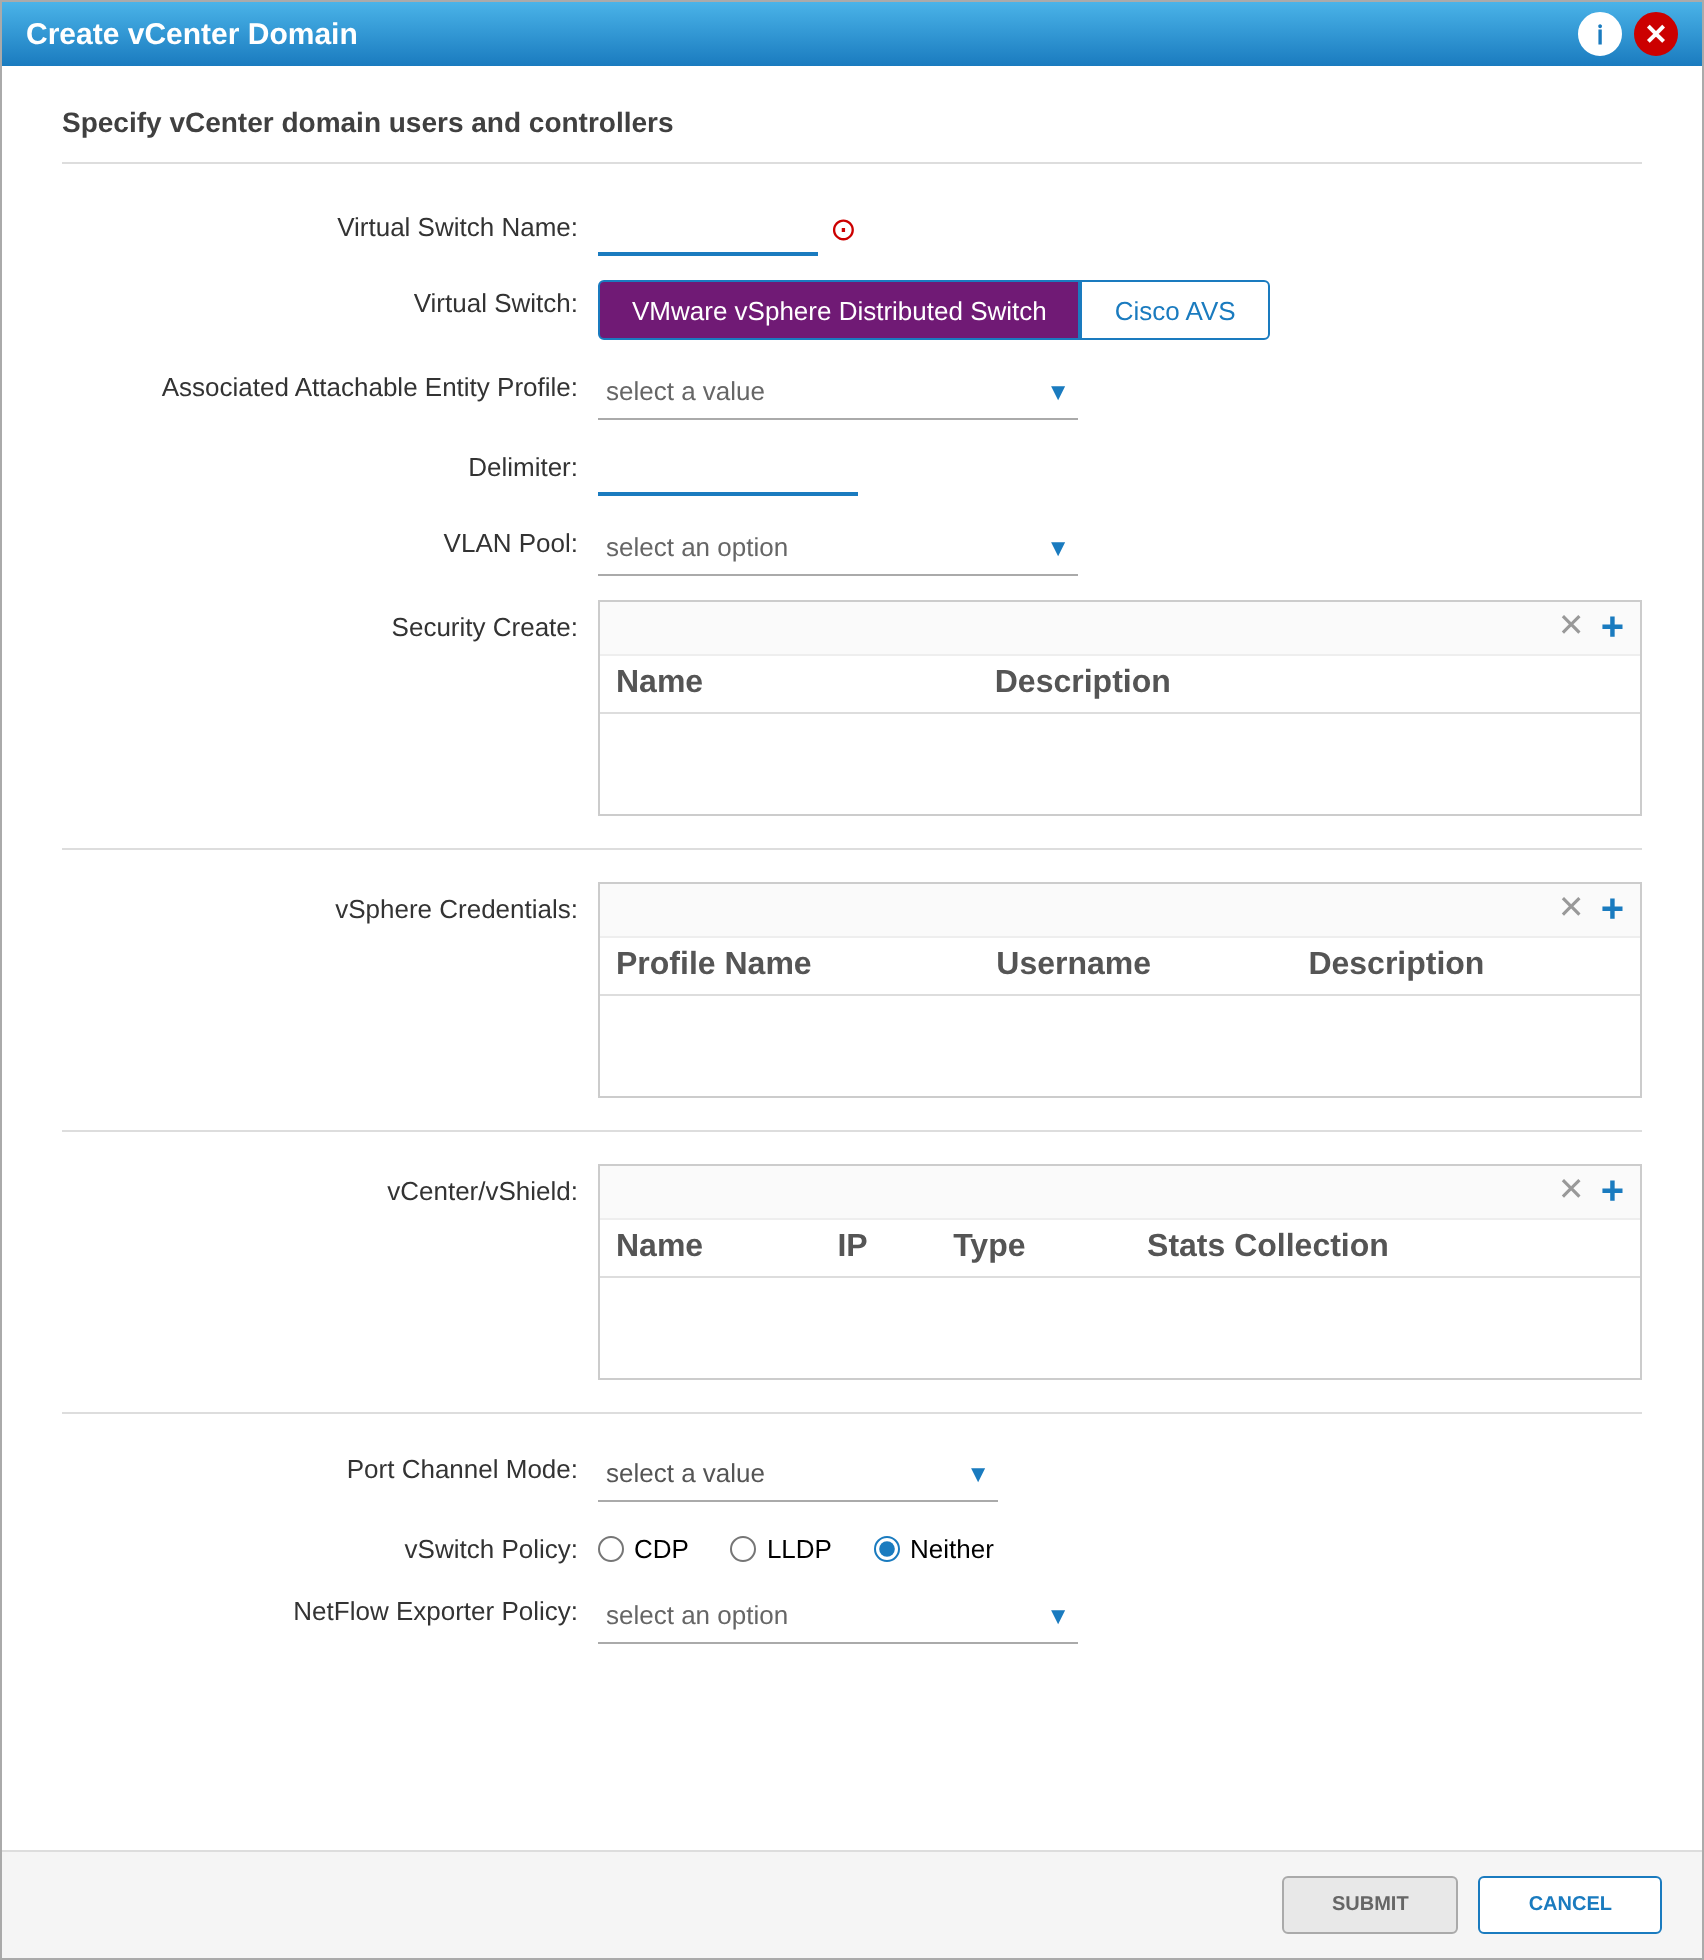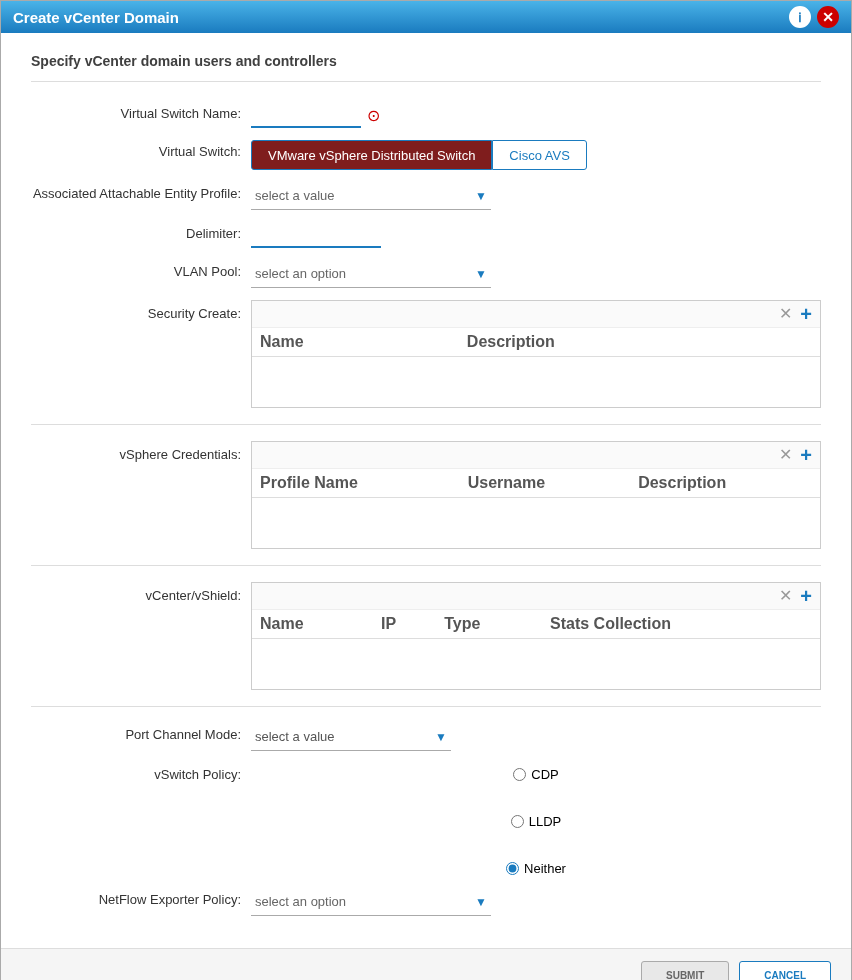--- a/index.html
+++ b/index.html
@@ -69,20 +69,21 @@
       color: #404040;
       margin-bottom: 20px;
       padding-bottom: 12px;
       border-bottom: 1px solid #ddd;
     }
 
     .form-row {
       display: flex;
       align-items: flex-start;
       margin-bottom: 12px;
+      margin-left: 48px;
     }
 
     .form-label {
       text-align: right;
       width: 220px;
       min-width: 220px;
       padding-right: 10px;
       padding-top: 4px;
       color: #333;
       font-size: 13px;
@@ -111,21 +112,21 @@
     .toggle-btn {
       padding: 4px 16px;
       border: 1px solid #1a7bbf;
       cursor: pointer;
       font-size: 13px;
       background: white;
       color: #1a7bbf;
     }
 
     .toggle-btn.active {
-      background: #7f1d1d;
+      background: #701a75;
       color: white;
     }
 
     .toggle-btn:first-child {
       border-radius: 3px 0 0 3px;
     }
 
     .toggle-btn:last-child {
       border-radius: 0 3px 3px 0;
     }
@@ -173,23 +174,22 @@
 
     .divider-line {
       border: none;
       border-top: 1px solid #ddd;
       margin: 16px 0;
     }
 
     .radio-group {
       display: flex;
       align-items: center;
-      gap: 32px;
+      gap: 21px;
       padding-top: 4px;
-      flex-direction: column;
     }
 
     .radio-option {
       display: flex;
       align-items: center;
       gap: 5px;
       cursor: pointer;
     }
 
     .radio-option input[type="radio"] {

